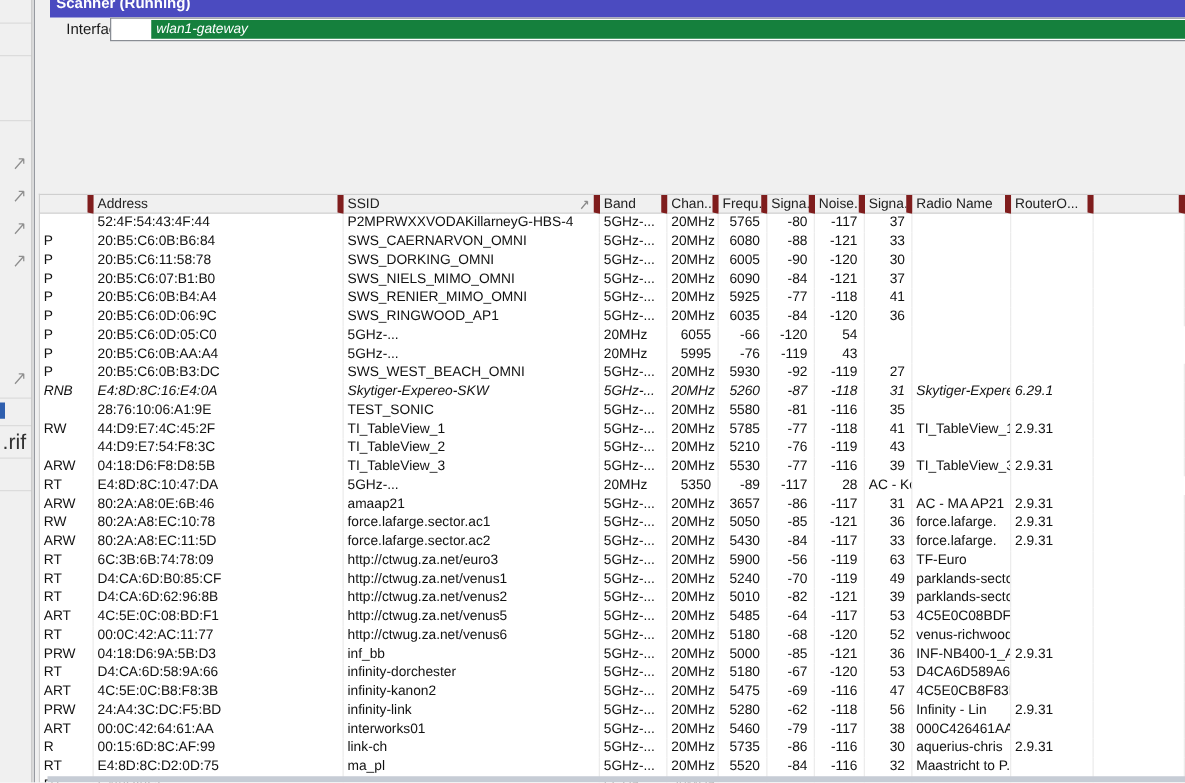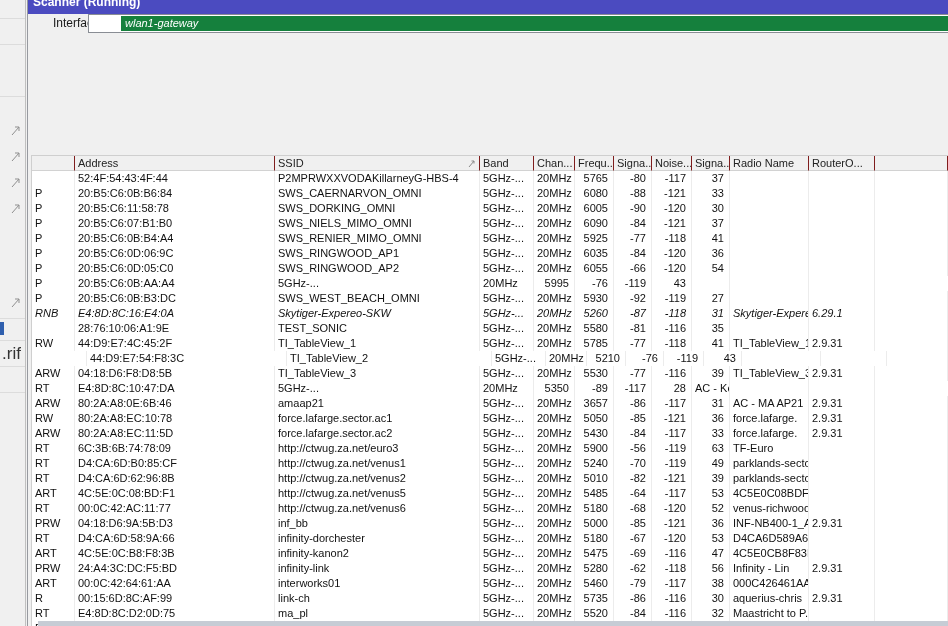--- a/index.html
+++ b/index.html
@@ -10,39 +10,39 @@
   .bg-strip{position:absolute;left:0;top:0;width:27px;height:626px;background:#f0f0f0;}
   .bg-line{position:absolute;left:0;width:25px;height:1px;background:#dcdcdc;}
   .bg-arrow{position:absolute;left:9px;width:14px;height:13px;}
   .bg-bluefrag{position:absolute;left:0;top:322px;width:4px;height:13px;background:#2f5fae;}
   .bg-rif{position:absolute;left:2px;top:344px;font-size:17px;color:#333;}
   .bg-edge{position:absolute;left:25px;top:0;width:1px;height:626px;background:#c0c0c0;}
 
   
   .win{position:absolute;left:27px;top:0;width:921px;height:626px;background:#f0f0f0;
        border-left:1px solid #979aa0;box-sizing:border-box;}
-  .titlebar{position:absolute;left:0;top:0;right:0;height:14px;overflow:hidden;}
+  .titlebar{position:absolute;left:12px;top:0;right:0;height:14px;overflow:hidden;}
   .title{position:absolute;top:-5px;left:5px;font-size:12px;font-weight:bold;color:#fff;
          white-space:nowrap;}
   .iface-label{position:absolute;left:25px;top:16px;font-size:12px;color:#1a1a1a;}
   .combo{position:absolute;left:60px;top:14px;right:-2px;height:19px;
          border:1px solid #898d94;background:#fff;box-sizing:border-box;padding:1px;}
   .combo-sel{width:100%;height:100%;box-sizing:border-box;
              color:#fff;font-size:11px;font-style:italic;line-height:15px;padding-left:4px;
              white-space:nowrap;overflow:hidden;}
 
   
   .table{position:absolute;left:3px;top:155px;right:0;bottom:0;background:#fff;
          border-top:1px solid #cfcfcf;border-left:1px solid #cfcfcf;box-sizing:border-box;
          overflow:hidden;}
   .grid-row{display:grid;height:15px;}
   .cell{font-size:11px;line-height:15px;color:#111;white-space:nowrap;overflow:hidden;
         border-right:1px solid #ececec;padding:0 3px;box-sizing:border-box;}
   .cell.num{text-align:right;padding-right:5px;}
-  .hdr .cell{background:#f0f0f0;border-right:1px solid #7f1d1d;border-bottom:1px solid #d2d2d2;
+  .hdr .cell{background:#f0f0f0;border-right:5px solid #7f1d1d;border-bottom:1px solid #d2d2d2;
              color:#222;position:relative;}
   .sort-ic{position:absolute;right:3px;top:4px;}
   .bottom-strip{position:absolute;left:6px;right:0;bottom:0;height:5px;background:#c6ccd5;}
 </style>
 </head>
 <body>
 
 <div class="bg-strip">
   <div id="bg-lines">
       <div class="bg-line" style="top: 18px;"></div>
@@ -185,21 +185,20 @@
           <div class="cell num">-84</div>
           <div class="cell num">-120</div>
           <div class="cell num">36</div>
           <div class="cell"></div>
           <div class="cell"></div>
           <div class="cell"></div>
         </div>
         <div class="grid-row" style="grid-template-columns: 43px 200px 205px 54px 41px 39px 38px 40px 38px 79px 66px 1fr;">
           <div class="cell">P</div>
           <div class="cell">20:B5:C6:0D:05:C0</div>
-          <div class="cell">SWS_RINGWOOD_AP2</div>
           <div class="cell">5GHz-...</div>
           <div class="cell">20MHz</div>
           <div class="cell num">6055</div>
           <div class="cell num">-66</div>
           <div class="cell num">-120</div>
           <div class="cell num">54</div>
           <div class="cell"></div>
           <div class="cell"></div>
           <div class="cell"></div>
         </div>
@@ -265,21 +264,21 @@
           <div class="cell">5GHz-...</div>
           <div class="cell">20MHz</div>
           <div class="cell num">5785</div>
           <div class="cell num">-77</div>
           <div class="cell num">-118</div>
           <div class="cell num">41</div>
           <div class="cell">TI_TableView_1</div>
           <div class="cell">2.9.31</div>
           <div class="cell"></div>
         </div>
-        <div class="grid-row" style="grid-template-columns: 43px 200px 205px 54px 41px 39px 38px 40px 38px 79px 66px 1fr; margin-left: 12px;">
+        <div class="grid-row" style="grid-template-columns: 43px 200px 205px 54px 41px 39px 38px 40px 38px 79px 66px 1fr;">
           <div class="cell"></div>
           <div class="cell">44:D9:E7:54:F8:3C</div>
           <div class="cell">TI_TableView_2</div>
           <div class="cell">5GHz-...</div>
           <div class="cell">20MHz</div>
           <div class="cell num">5210</div>
           <div class="cell num">-76</div>
           <div class="cell num">-119</div>
           <div class="cell num">43</div>
           <div class="cell"></div>

